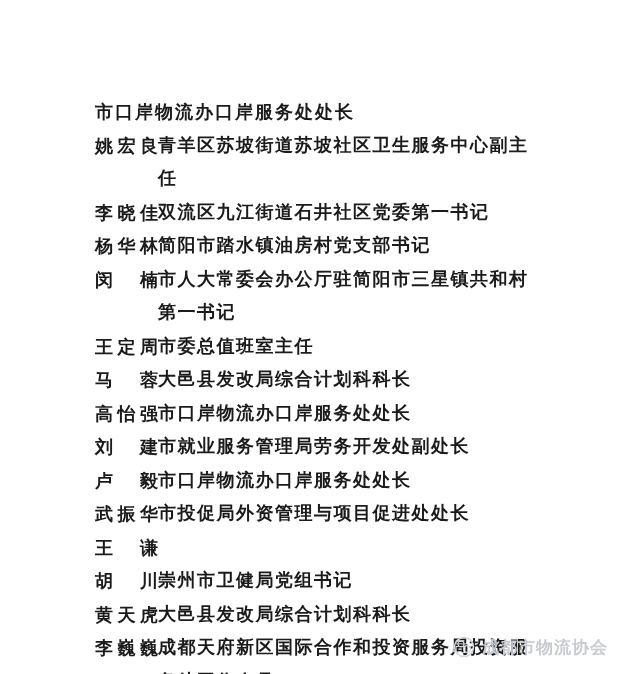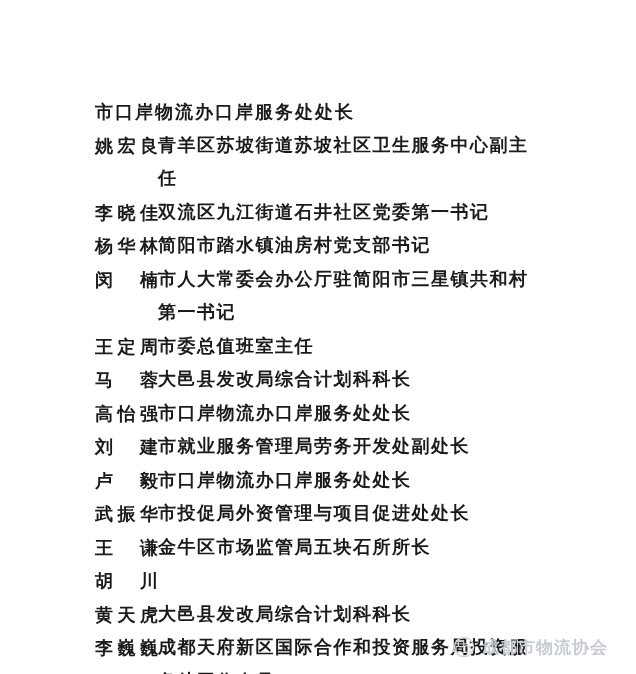--- a/index.html
+++ b/index.html
@@ -156,27 +156,27 @@
             <span>振</span>
             <span>华</span>
           </span>
         <span class="title">市投促局外资管理与项目促进处处长</span>
       </div>
         <div class="entry">
         <span class="name">
             <span>王</span>
             <span>谦</span>
           </span>
-        <span class="title">金牛区市场监管局五块石所所长</span>
       </div>
         <div class="entry">
         <span class="name">
             <span>胡</span>
             <span>川</span>
           </span>
+        <span class="title">崇州市卫健局党组书记</span>
       </div>
         <div class="entry">
         <span class="name">
             <span>黄</span>
             <span>天</span>
             <span>虎</span>
           </span>
         <span class="title">大邑县发改局综合计划科科长</span>
       </div>
         <div class="entry">

